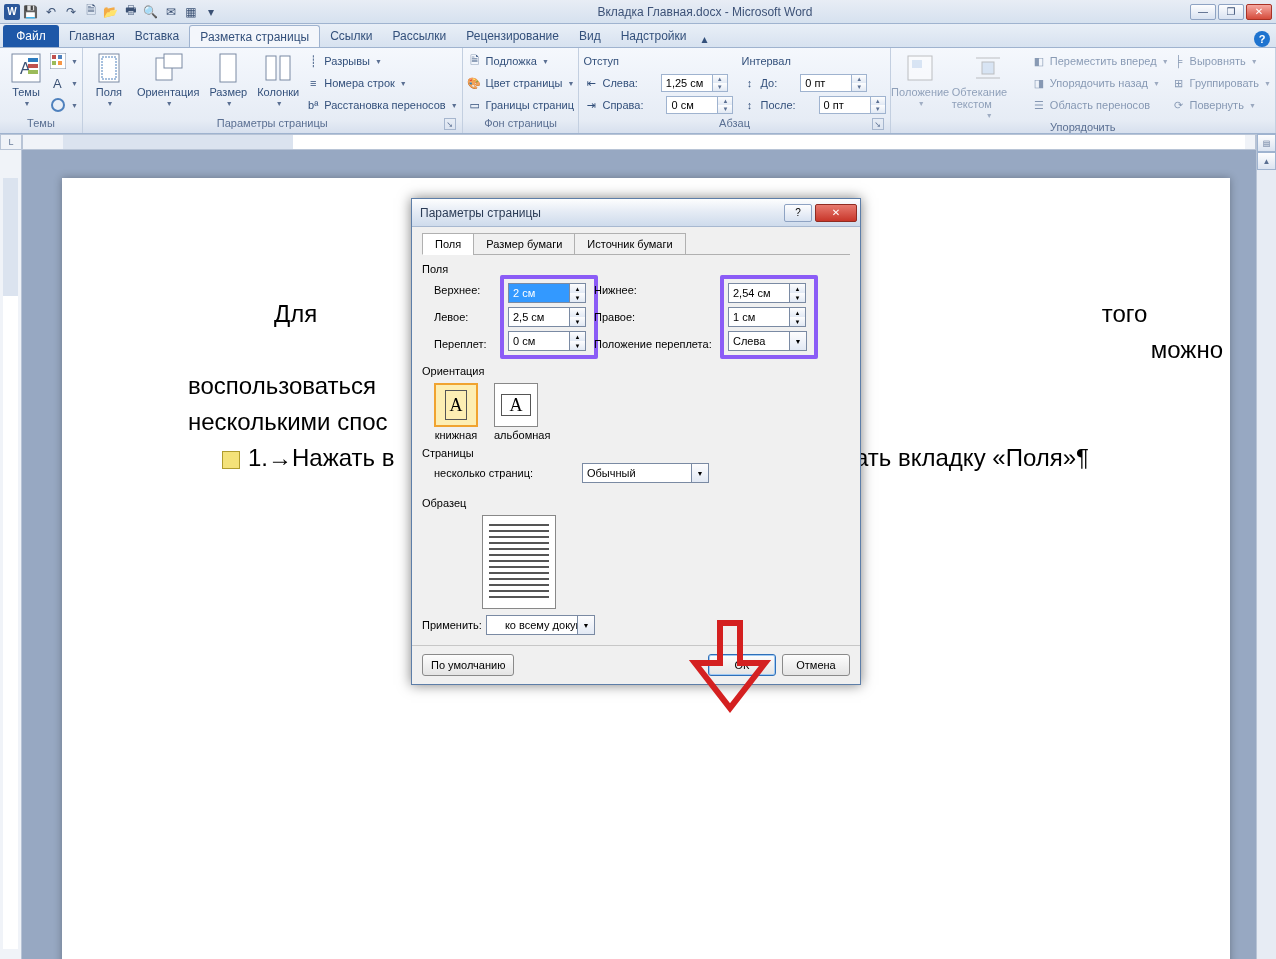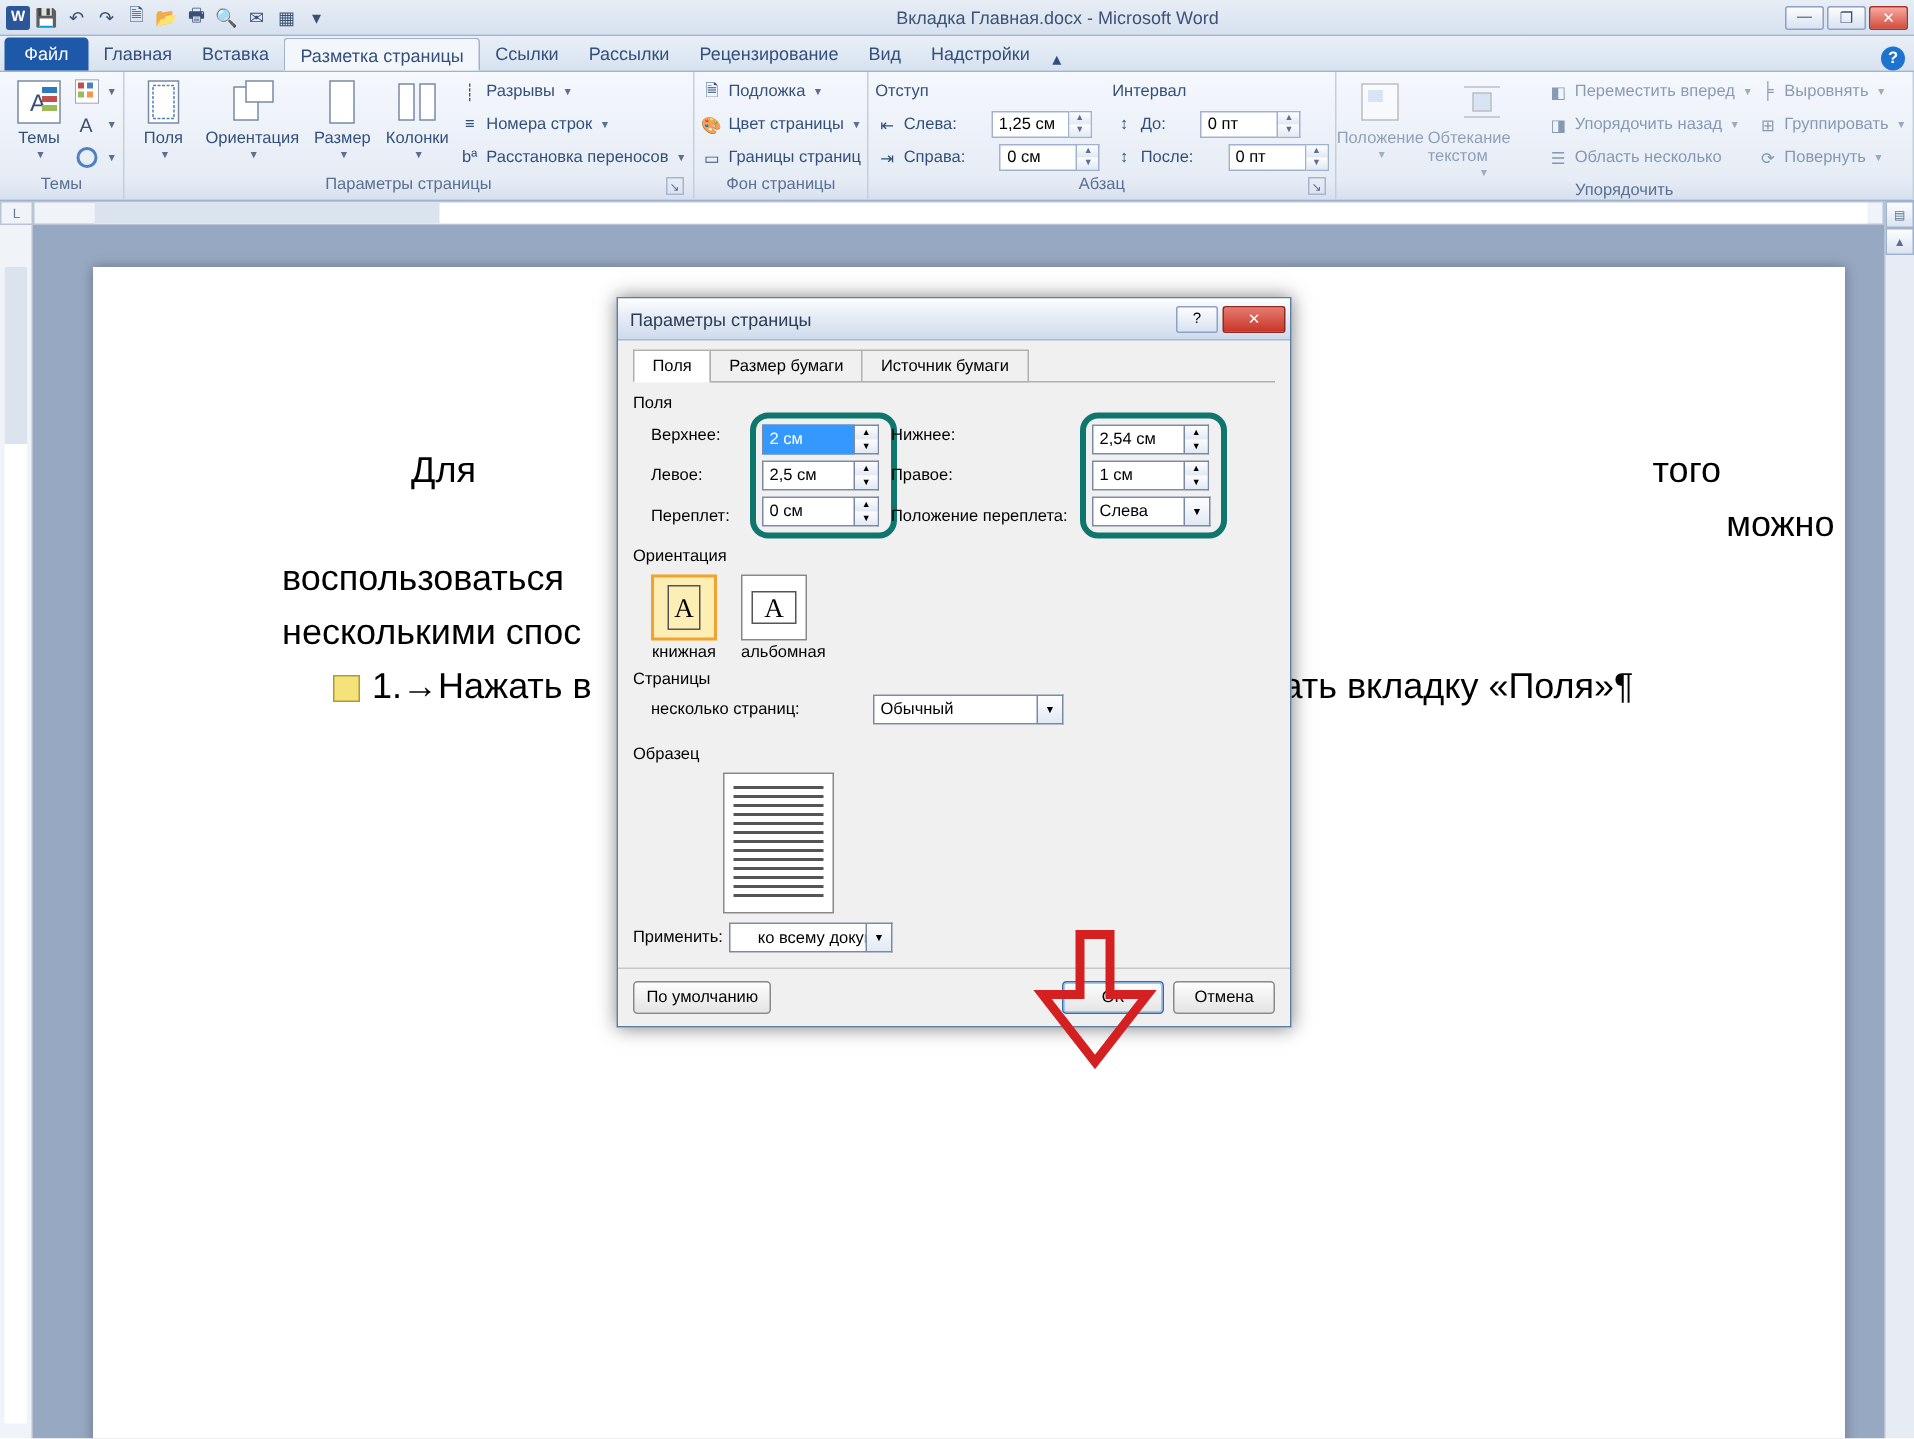--- a/index.html
+++ b/index.html
@@ -72,21 +72,21 @@
 .fieldset-label { font-size:11px; margin-bottom:4px; }
 .fld-grid { display:grid; grid-template-columns:70px 90px 130px 90px; row-gap:4px; align-items:center; margin-left:12px; font-size:11px; }
 .spin-input { display:flex; }
 .spin-input input { width:62px; height:20px; font-size:11px; padding-left:4px; border:1px solid #7a8aa3; }
 .spin-input .sp { display:flex; flex-direction:column; border:1px solid #7a8aa3; border-left:none; }
 .spin-input .sp span { width:15px; height:9px; font-size:6px; display:flex; align-items:center; justify-content:center; background:linear-gradient(#fdfdfe,#e2e9f4); }
 .spin-input.sel input { background:#3399ff; color:#fff; }
 .combo { display:flex; }
 .combo input { width:62px; height:20px; font-size:11px; padding-left:4px; border:1px solid #7a8aa3; }
 .combo .cbtn { width:17px; height:20px; border:1px solid #7a8aa3; border-left:none; background:linear-gradient(#fdfdfe,#e2e9f4); display:flex; align-items:center; justify-content:center; font-size:7px; }
-.highlight-red { border:4px solid #0f766e; border-radius:12px; padding:4px; margin:-4px; }
+.highlight-red { border:4px solid #8b5cf6; border-radius:2px; padding:4px; margin:-4px; }
 .orient-row { display:flex; gap:16px; margin:6px 0 6px 12px; }
 .orient-opt { text-align:center; font-size:11px; }
 .orient-box { width:44px; height:44px; border:1px solid #888; background:#fff; display:flex; align-items:center; justify-content:center; margin-bottom:2px; }
 .orient-opt.sel .orient-box { border:2px solid #f0a330; background:#fdeeb3; }
 .orient-inner { border:1px solid #555; display:flex; align-items:center; justify-content:center; font-family:serif; font-size:18px; }
 .portrait { width:22px; height:30px; }
 .landscape { width:30px; height:22px; }
 .pages-row { display:flex; align-items:center; gap:8px; margin:4px 0 4px 12px; font-size:11px; }
 .pages-row .combo input { width:110px; }
 .preview-box { width:74px; height:94px; border:1px solid #888; background:#fff; margin:6px 0 6px 60px; padding:8px 6px; }
@@ -353,21 +353,21 @@
             <span>Переместить вперед</span>
             <span class="dd">▼</span>
           </div>
         <div class="small-row">
             <span class="ico">◨</span>
             <span>Упорядочить назад</span>
             <span class="dd">▼</span>
           </div>
         <div class="small-row">
             <span class="ico">☰</span>
-            <span>Область несколько</span>
+            <span>Область переносов</span>
           </div>
       </div>
       <div class="stacked" style="opacity:.55">
         <div class="small-row">
             <span class="ico">╞</span>
             <span>Выровнять</span>
             <span class="dd">▼</span>
           </div>
         <div class="small-row">
             <span class="ico">⊞</span>

